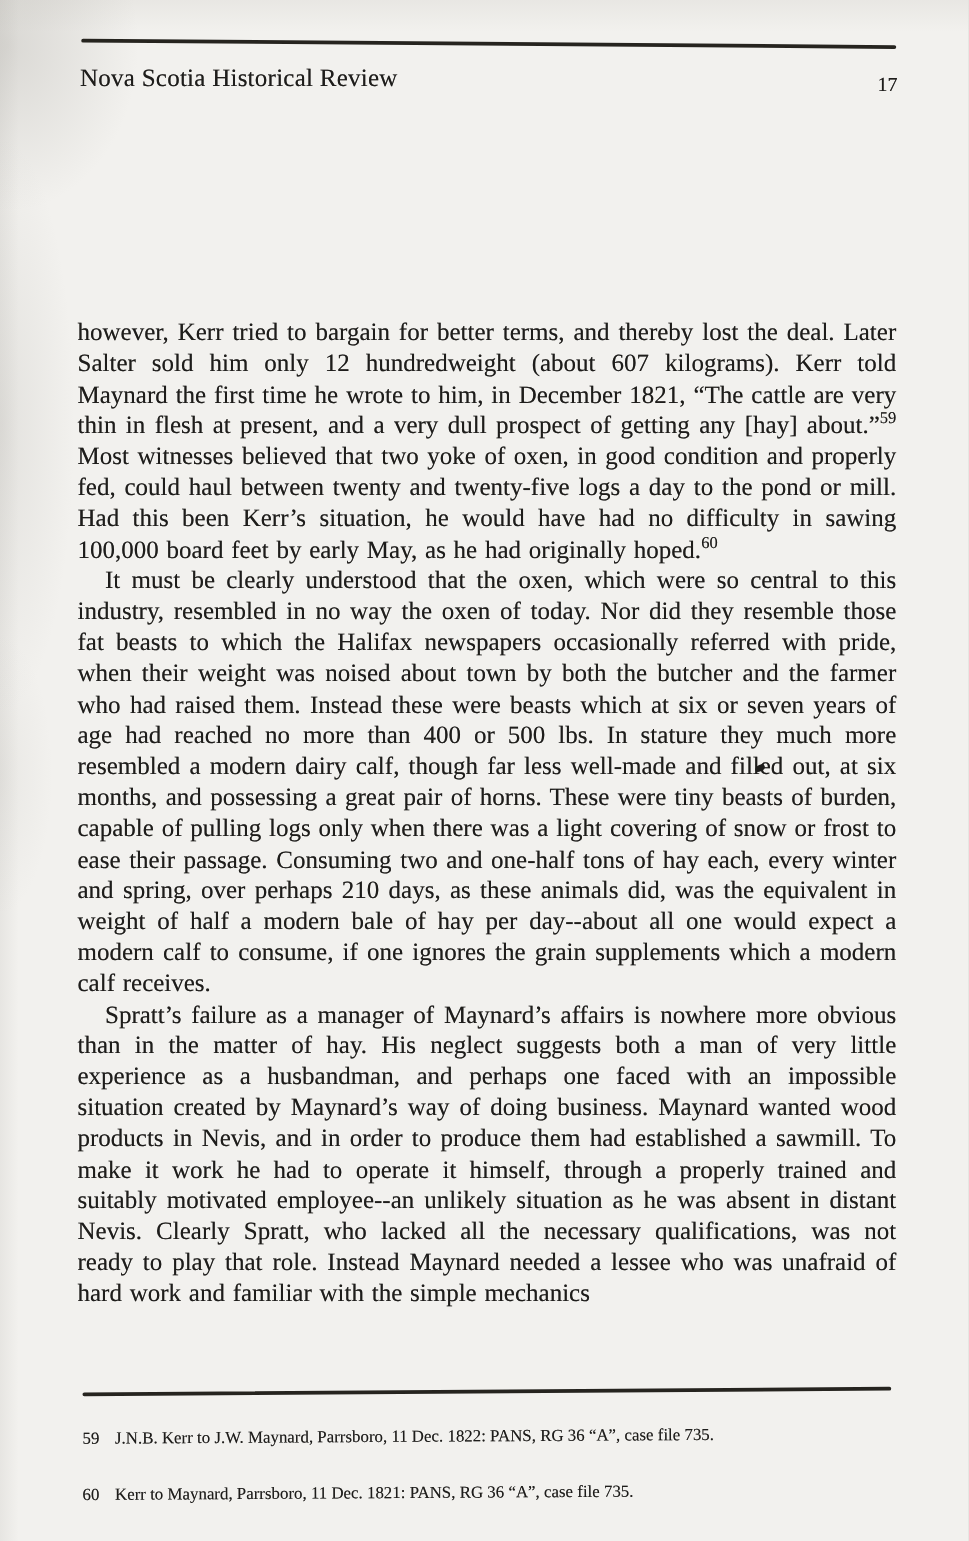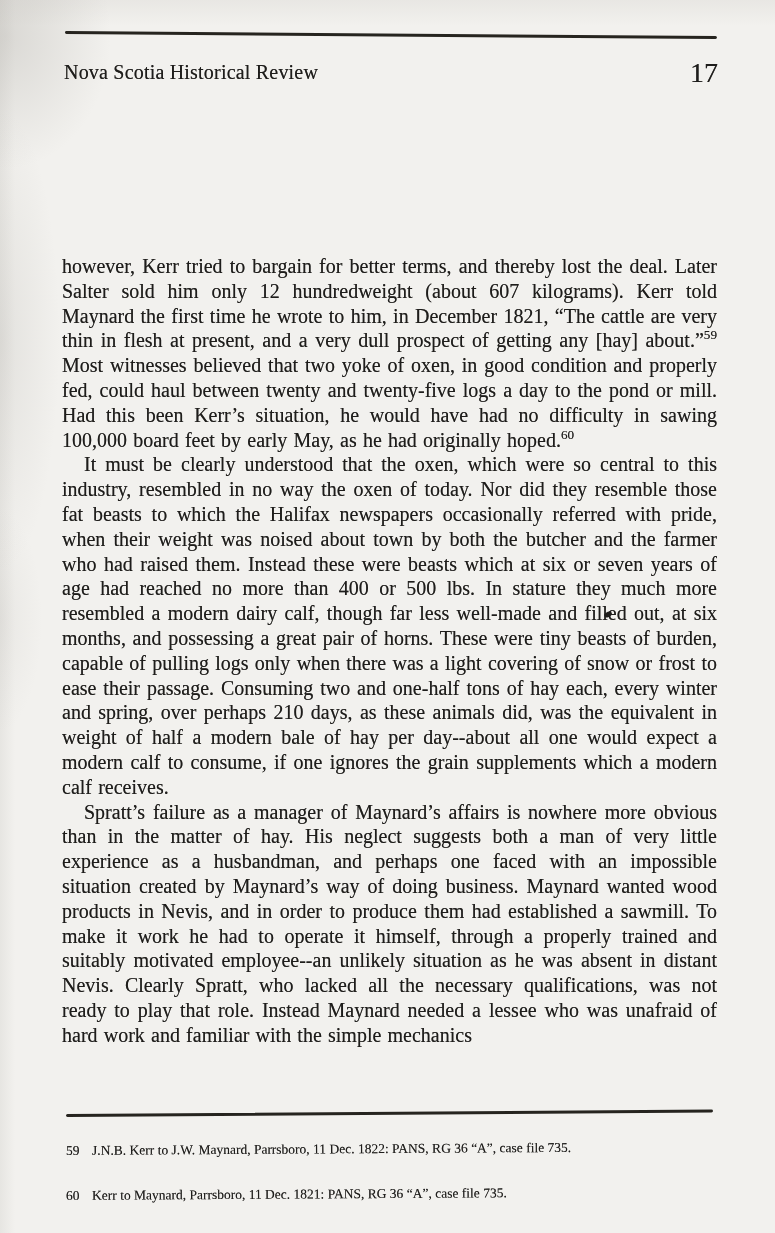--- a/index.html
+++ b/index.html
@@ -40,29 +40,29 @@
     transform: rotate(0.45deg);
     transform-origin: left center;
   }
   .header-row {
     position: absolute;
     left: 64px;
     top: 52px;
     width: 654px;
     display: flex;
     justify-content: space-between;
-    align-items: flex-end;
+    align-items: center;
     font-size: 20px;
   }
   .journal-title {
     letter-spacing: 0.2px;
     text-shadow: 0 0 0.5px rgba(30,28,26,0.65);
   }
   .page-number {
-    font-size: 28px;
+    font-size: 16px;
     transform: translateY(5px);
     text-shadow: 0 0 0.5px rgba(30,28,26,0.65);
     margin-left: 33px;
   }
   .body-text {
     position: absolute;
     left: 62px;
     top: 254px;
     width: 655px;
     font-size: 20px;

